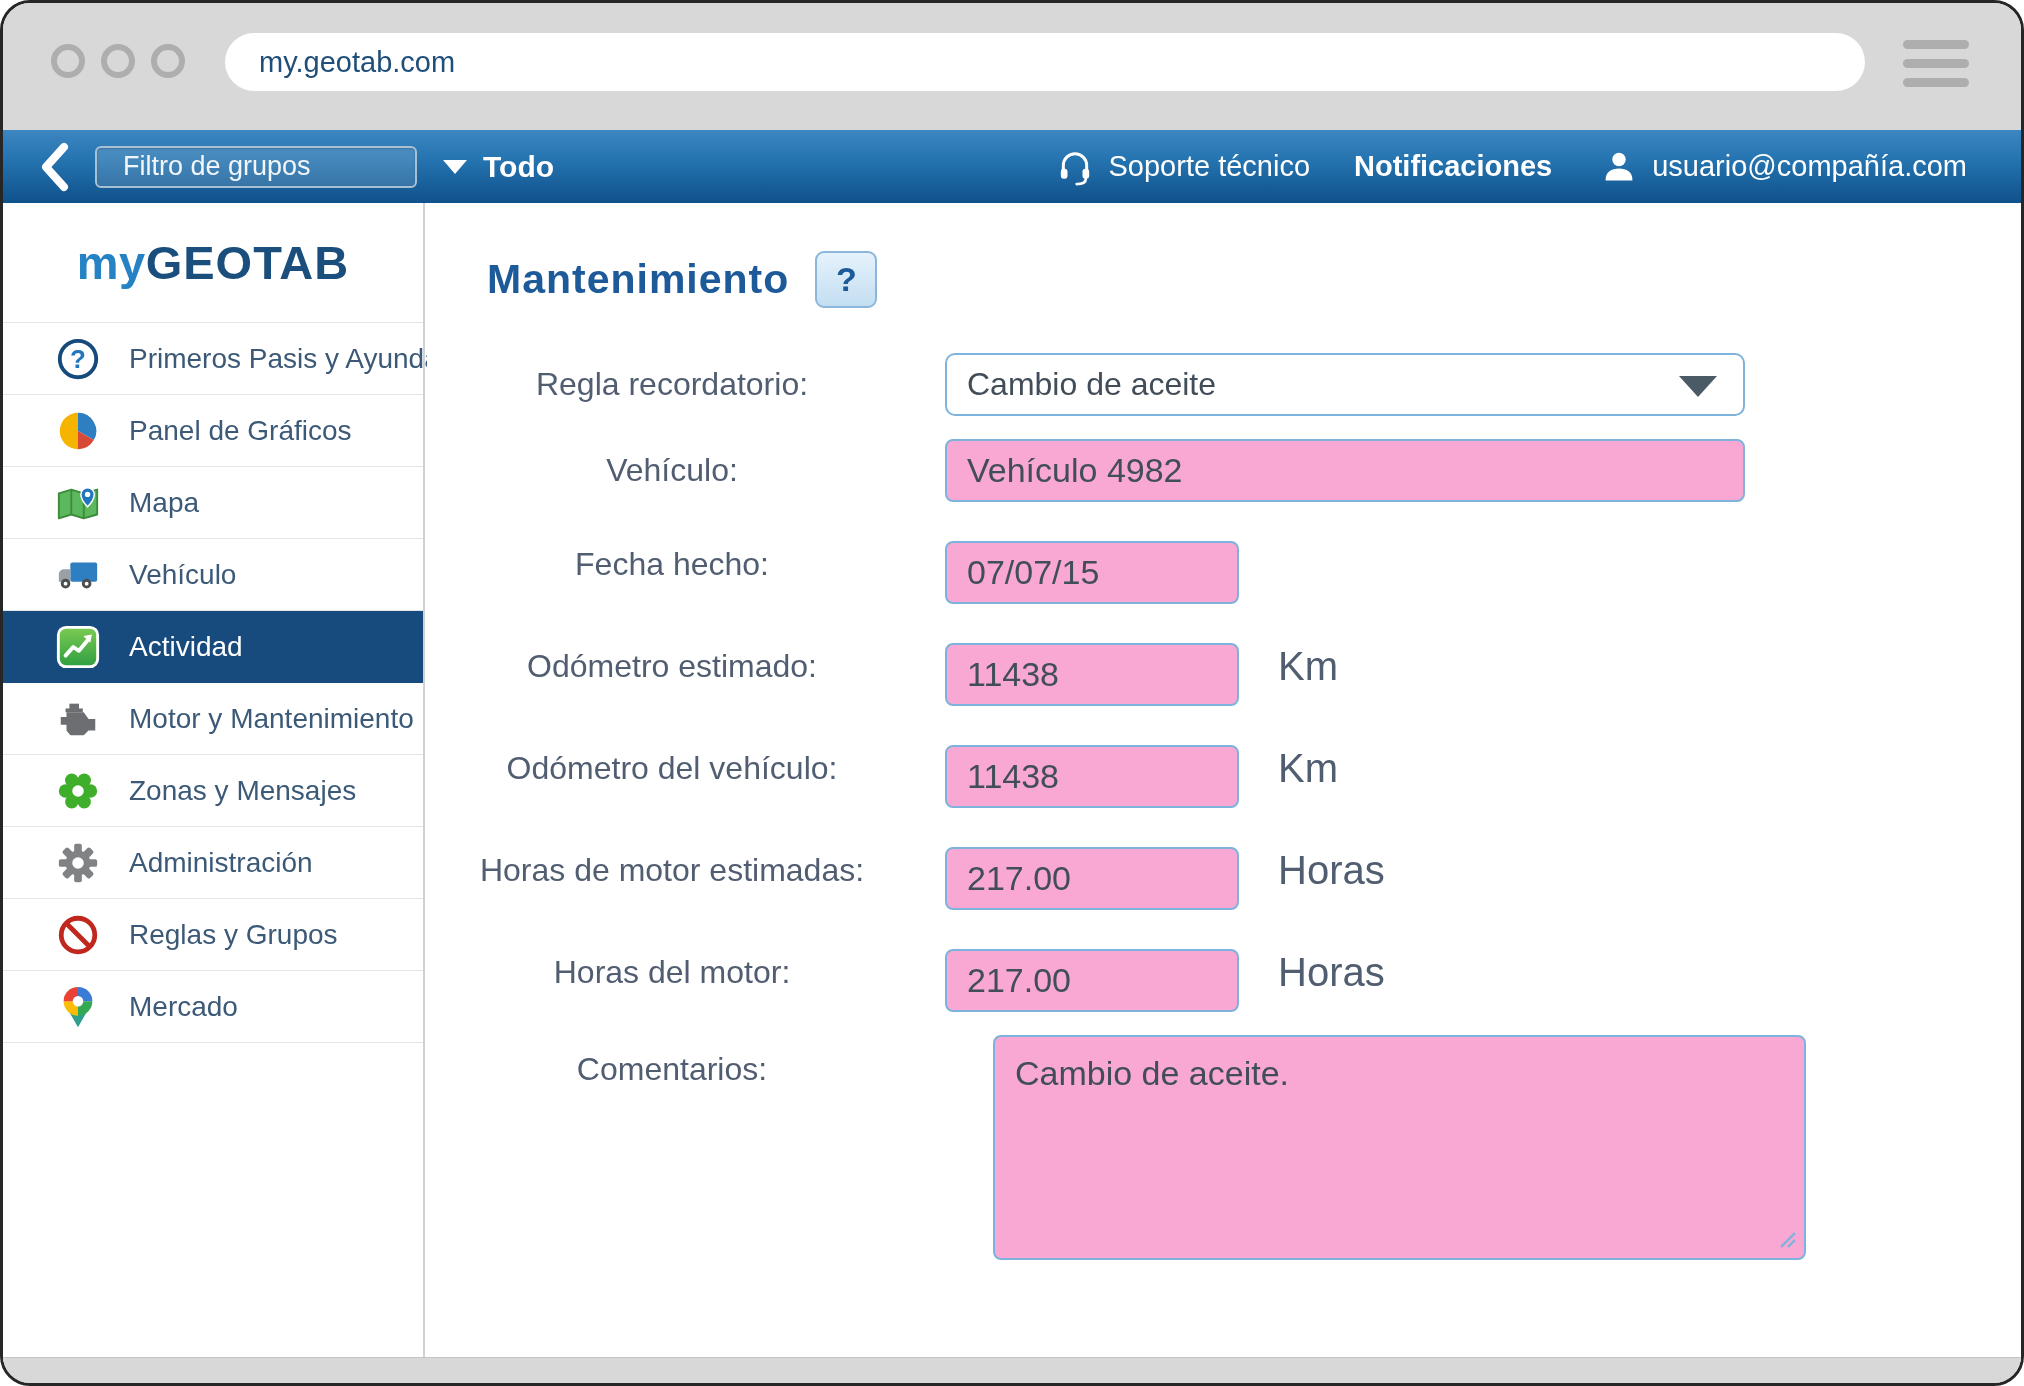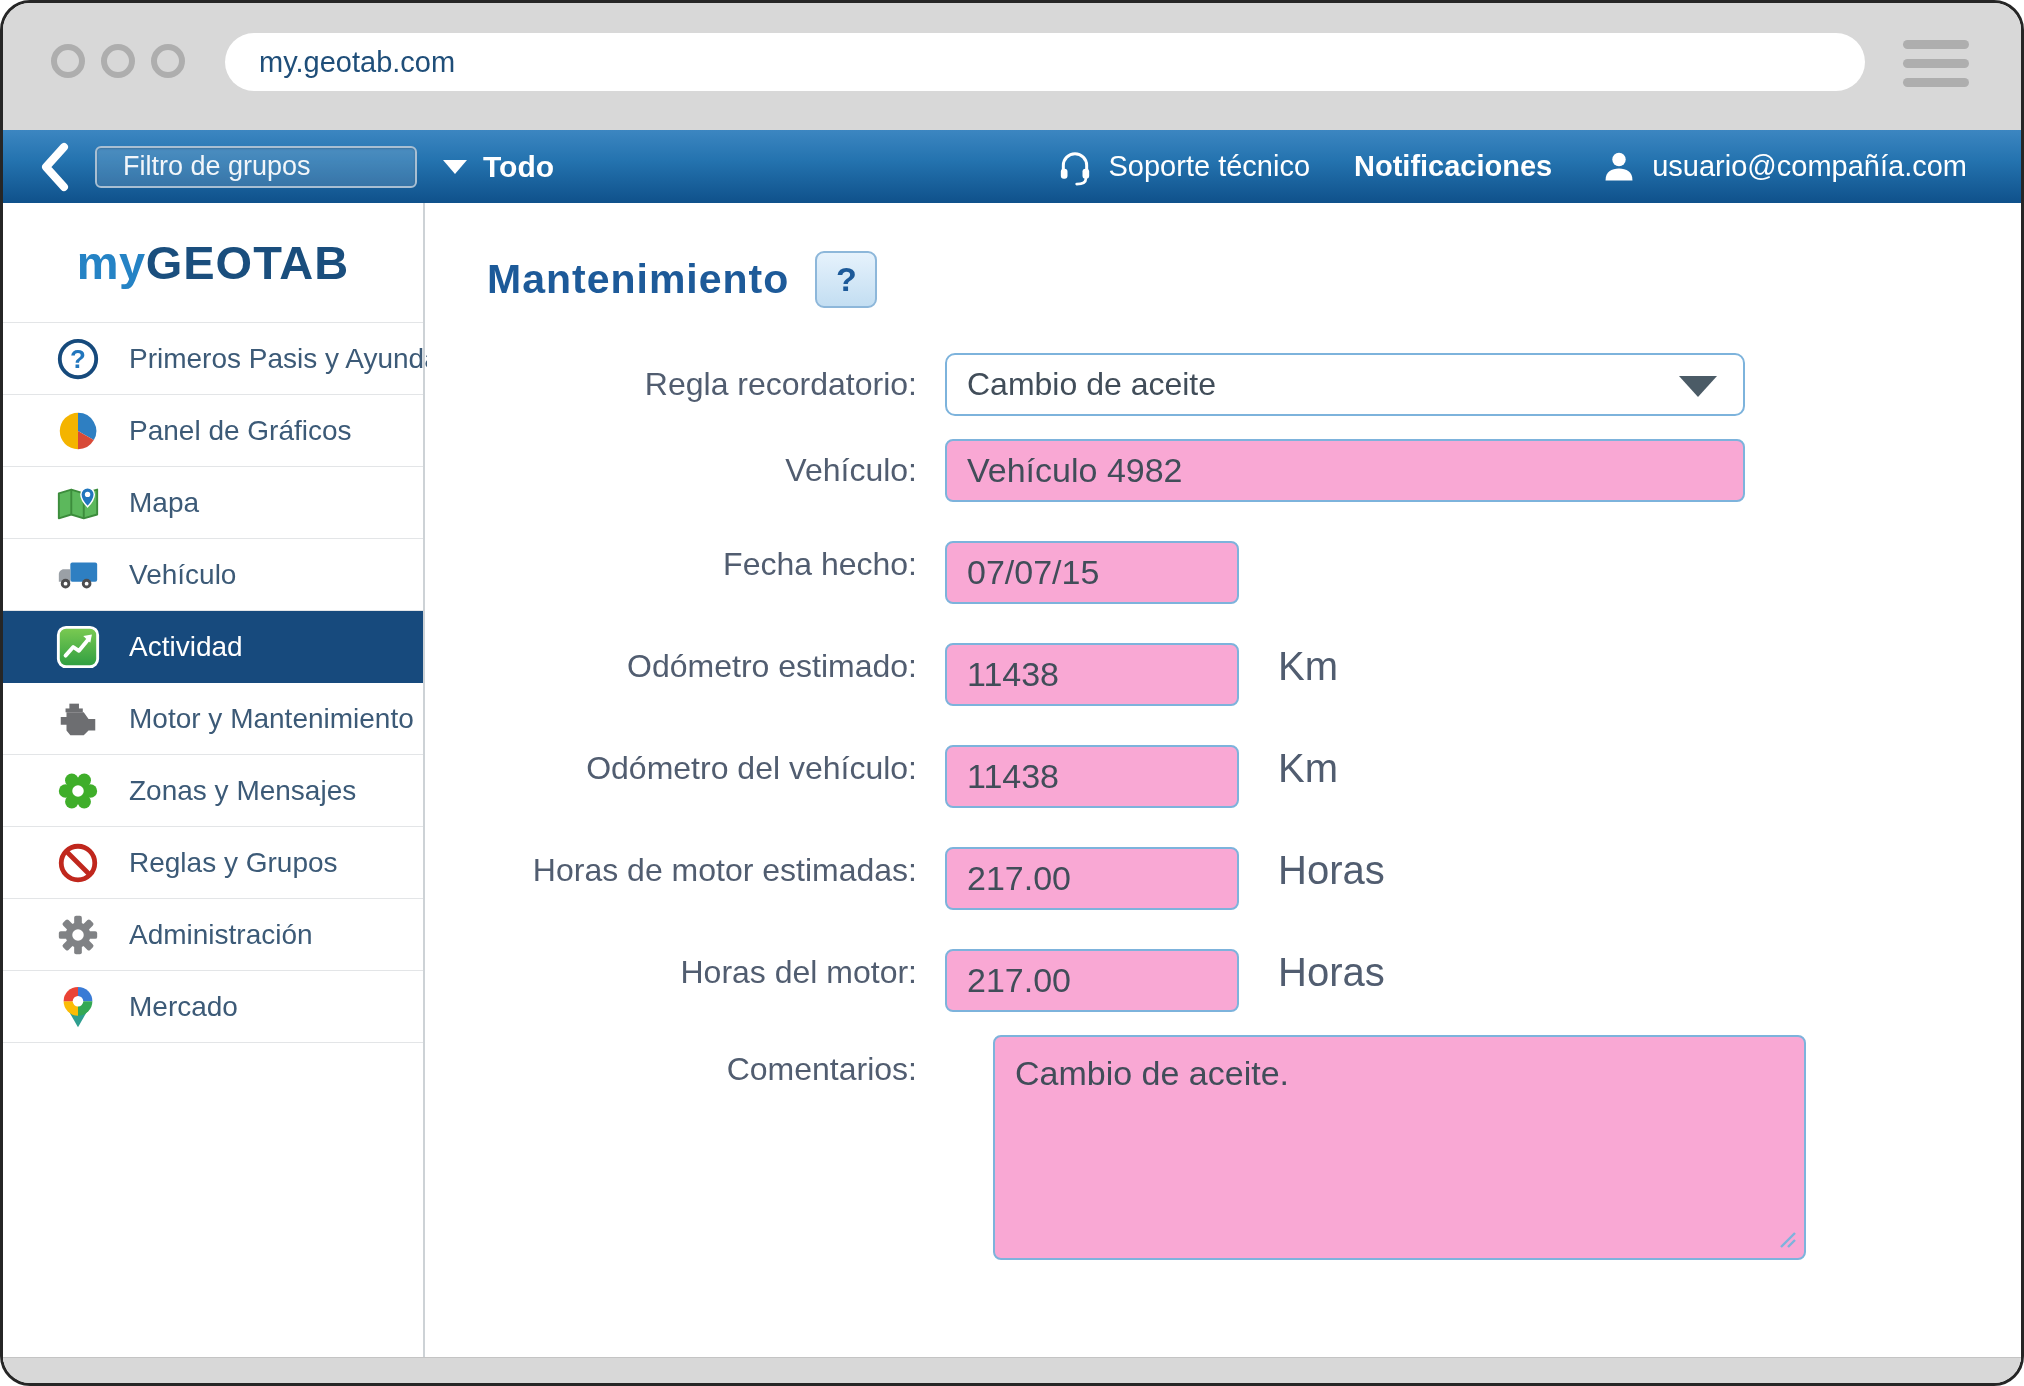--- a/index.html
+++ b/index.html
@@ -50,21 +50,21 @@
   .content{position:absolute;top:200px;left:424px;right:0;height:1160px;background:#fff;}
   .titlerow{position:absolute;left:60px;top:48px;display:flex;align-items:center;gap:26px;}
   .pagetitle{margin:0;font-size:41px;font-weight:bold;color:#1d5a99;letter-spacing:1px;}
   .helpbtn{width:62px;height:57px;border-radius:9px;border:2px solid #8db7da;
     background:linear-gradient(180deg,#e6f2fc 0%,#c3def2 100%);
     color:#1d5a99;font-size:34px;font-weight:bold;display:flex;align-items:center;justify-content:center;cursor:pointer;}
   .form{position:absolute;left:0;top:150px;display:flex;flex-direction:column;gap:23px;}
   .frow{display:flex;align-items:center;}
   .frow.aligntop{align-items:flex-start;gap:48px;}
   .frow.aligntop .flabel{padding-top:16px;}
-  .flabel{width:518px;text-align:right;padding-right:28px;font-size:32px;color:#515d70;}
+  .flabel{width:518px;text-align:center;padding-right:28px;font-size:32px;color:#515d70;}
   .tinput{height:63px;border:2px solid #7db3dc;border-radius:8px;font-size:34px;color:#414d59;
     padding:0 20px;background:#f9a8d4;outline:none;font-family:"Liberation Sans", sans-serif;}
   .w-wide{width:800px;}
   .w-small{width:294px;margin-top:16px;}
   .selectbox{position:relative;width:800px;height:63px;border:2px solid #7db3dc;border-radius:10px;
     display:flex;align-items:center;padding:0 78px 0 20px;font-size:32px;color:#414d59;
     background:#fff;cursor:pointer;}
   .selectbox .tri{position:absolute;right:26px;top:21px;width:0;height:0;
     border-left:19px solid transparent;border-right:19px solid transparent;border-top:21px solid #4b5b66;}
   .unit{margin-left:39px;font-size:40px;color:#515d70;}
@@ -226,46 +226,46 @@
             </g>
             <circle cx="24" cy="24" r="6" fill="#ffffff"></circle>
           </svg>
         </span>
         <span>Zonas y Mensajes</span>
       </div>
 
       <div class="item">
         <span class="icn">
           <svg width="46" height="46" viewBox="0 0 48 48">
-            <circle cx="24" cy="24" r="17.5" fill="#ffffff" stroke="#c0271d" stroke-width="5"></circle>
-            <line x1="12.5" y1="12.5" x2="35.5" y2="35.5" stroke="#c0271d" stroke-width="5"></line>
-          </svg>
-        </span>
-        <span>Reglas y Grupos</span>
-      </div>
-
-      <div class="item">
-        <span class="icn">
-          <svg width="46" height="46" viewBox="0 0 48 48">
             <g fill="#808285">
               <rect x="20" y="4" width="8" height="40" rx="2"></rect>
               <rect x="20" y="4" width="8" height="40" rx="2" transform="rotate(45 24 24)"></rect>
               <rect x="20" y="4" width="8" height="40" rx="2" transform="rotate(90 24 24)"></rect>
               <rect x="20" y="4" width="8" height="40" rx="2" transform="rotate(135 24 24)"></rect>
               <circle cx="24" cy="24" r="13"></circle>
             </g>
             <circle cx="24" cy="24" r="6" fill="#ffffff"></circle>
           </svg>
         </span>
         <span>Administración</span>
       </div>
 
       <div class="item">
         <span class="icn">
           <svg width="46" height="46" viewBox="0 0 48 48">
+            <circle cx="24" cy="24" r="17.5" fill="#ffffff" stroke="#c0271d" stroke-width="5"></circle>
+            <line x1="12.5" y1="12.5" x2="35.5" y2="35.5" stroke="#c0271d" stroke-width="5"></line>
+          </svg>
+        </span>
+        <span>Reglas y Grupos</span>
+      </div>
+
+      <div class="item">
+        <span class="icn">
+          <svg width="46" height="46" viewBox="0 0 48 48">
             <path d="M13 26 L35 26 L24 45 Z" fill="#2e9e8f"></path>
             <path d="M24 18 L24 3 A15 15 0 0 1 39 18 Z" fill="#3a7bd5"></path>
             <path d="M24 18 L39 18 A15 15 0 0 1 24 33 Z" fill="#34a853"></path>
             <path d="M24 18 L24 33 A15 15 0 0 1 9 18 Z" fill="#fbbc05"></path>
             <path d="M24 18 L9 18 A15 15 0 0 1 24 3 Z" fill="#ea4335"></path>
             <circle cx="24" cy="18" r="5.5" fill="#ffffff"></circle>
           </svg>
         </span>
         <span>Mercado</span>
       </div>

